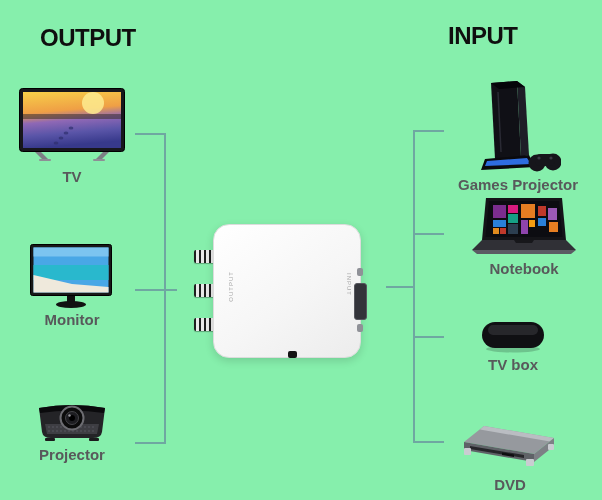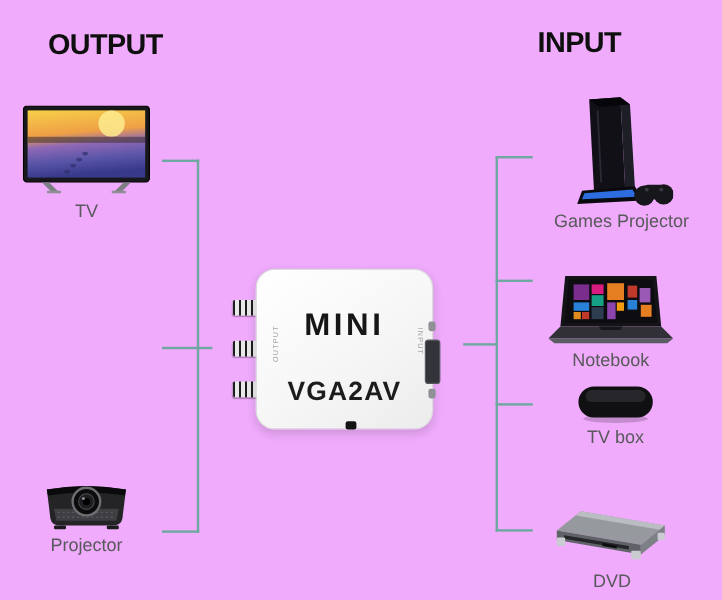--- a/index.html
+++ b/index.html
@@ -1,34 +1,34 @@
 <!DOCTYPE html>
 <html><head>
 <meta charset="utf-8">
 <style>
   html,body{margin:0;padding:0;background:#fff;}
   .canvas{
-    position:relative;width:602px;height:500px;background:#f0abfc;overflow:hidden;
+    position:relative;width:602px;height:500px;background:#86efac;overflow:hidden;
     font-family:"Liberation Sans",sans-serif;
   }
   .heading{
     position:absolute;font-size:24px;font-weight:bold;color:#0f0f0f;
     letter-spacing:-0.5px;
   }
   .heading.output{left:40px;top:24px;}
   .heading.input{left:448px;top:22px;}
 
   
   .line{position:absolute;background:#6FA7A1;}
   .hline{height:2px;}
   .vline{width:2px;}
 
   
   .device{position:absolute;display:flex;flex-direction:column;align-items:center;}
-  .device .lbl{font-size:15px;color:#58595B;margin-top:2px;white-space:nowrap;}
+  .device .lbl{font-size:15px;color:#58595B;margin-top:2px;white-space:nowrap;font-weight:bold;}
   .device svg{display:block;}
 
   
   .converter{
     position:absolute;left:213px;top:224px;width:146px;height:132px;
     background:linear-gradient(145deg,#ffffff 0%,#f6f6f6 55%,#ececec 100%);
     border:1px solid #dcdcdc;border-radius:16px;
     box-shadow:0 3px 8px rgba(0,0,0,.14);
   }
   .converter .brand{
@@ -102,20 +102,32 @@
       <ellipse cx="42" cy="50" rx="2.4" ry="1.6" fill="#2f2f6e" opacity="0.7"></ellipse>
       <ellipse cx="37" cy="55" rx="2.4" ry="1.6" fill="#2f2f6e" opacity="0.7"></ellipse>
       <polygon points="16,64 22,64 30,72 24,72" fill="#7d7f85"></polygon>
       <polygon points="90,64 84,64 76,72 82,72" fill="#7d7f85"></polygon>
       <rect x="20" y="71" width="12" height="2" rx="1" fill="#8d8f95"></rect>
       <rect x="74" y="71" width="12" height="2" rx="1" fill="#8d8f95"></rect>
     </svg>
     <div class="lbl">TV</div>
   </div>
 
+  <div class="device" style="left:26px;top:244px;width:92px;">
+    <svg width="84" height="65" viewBox="0 0 84 65">
+      <rect x="0.5" y="0.5" width="81" height="51" rx="2" fill="#181818" stroke="#000"></rect>
+      <rect x="3.5" y="3.5" width="75" height="45" fill="#49a7e6"></rect>
+      <rect x="3.5" y="3.5" width="75" height="9" fill="#7cc4f0"></rect>
+      <rect x="3.5" y="21" width="75" height="15" fill="#29b8cd"></rect>
+      <polygon points="3.5,31 42,40 78.5,43 78.5,48.5 3.5,48.5" fill="#efe9dc"></polygon>
+      <rect x="37" y="52" width="8" height="6" fill="#111"></rect>
+      <ellipse cx="41" cy="60.5" rx="15" ry="3.5" fill="#111"></ellipse>
+    </svg>
+    <div class="lbl">Monitor</div>
+  </div>
 
   <div class="device" style="left:32px;top:402px;width:80px;align-items:center;">
     <svg width="78" height="42" viewBox="0 0 78 42">
       <path d="M6,6 Q39,0 72,6 L69,30 Q68,36 60,36 H18 Q10,36 9,30 Z" fill="#242427"></path>
       <path d="M6,6 Q39,0 72,6 L71,11 Q39,6 7,11 Z" fill="#0a0a0c"></path>
       <path d="M12,22 H66 L64,32 H14 Z" fill="#3e3e43"></path>
       <line x1="15" y1="25" x2="63" y2="25" stroke="#575760" stroke-width="1" stroke-dasharray="2 2"></line>
       <line x1="15" y1="29" x2="62" y2="29" stroke="#575760" stroke-width="1" stroke-dasharray="2 2"></line>
       <circle cx="39" cy="16" r="11.5" fill="#0c0c0c" stroke="#6d6d72" stroke-width="2"></circle>
       <circle cx="39" cy="16" r="6.5" fill="#1d1d21" stroke="#454549" stroke-width="1"></circle>
@@ -137,21 +149,21 @@
       <polygon points="12,81 52,78 56,84 10,86" fill="#2e6de0"></polygon>
       <circle cx="62" cy="83" r="8.5" fill="#16161b"></circle>
       <circle cx="78" cy="82" r="8.5" fill="#16161b"></circle>
       <rect x="60" y="74" width="20" height="12" rx="5" fill="#16161b"></rect>
       <circle cx="64" cy="78" r="1.6" fill="#3a3a44"></circle>
       <circle cx="76" cy="78" r="1.6" fill="#3a3a44"></circle>
     </svg>
     <div class="lbl">Games Projector</div>
   </div>
 
-  <div class="device" style="left:453px;top:198px;width:112px;margin-top:32px;">
+  <div class="device" style="left:468px;top:198px;width:112px;">
     <svg width="104" height="60" viewBox="0 0 104 60">
       <polygon points="14,0 90,0 94,42 10,42" fill="#141418"></polygon>
       <polygon points="17,3 87,3 90.5,39 13.5,39" fill="#0c0c11"></polygon>
       <rect x="21" y="7" width="13" height="13" fill="#7b2d8e"></rect>
       <rect x="21" y="22" width="13" height="7" fill="#2980d9"></rect>
       <rect x="21" y="30" width="6" height="6" fill="#e08a1e"></rect>
       <rect x="28" y="30" width="6" height="6" fill="#c0392b"></rect>
       <rect x="36" y="7" width="10" height="8" fill="#d81b7f"></rect>
       <rect x="36" y="16" width="10" height="9" fill="#16a085"></rect>
       <rect x="36" y="26" width="10" height="10" fill="#2c3e50"></rect>
@@ -191,22 +203,20 @@
       <rect x="86" y="22" width="6" height="6" rx="1" fill="#c9ccd1"></rect>
     </svg>
     <div class="lbl">DVD</div>
   </div>
 
   <div class="rca r1"></div>
   <div class="rca r2"></div>
   <div class="rca r3"></div>
 
   <div class="converter">
-    <div class="brand">MINI</div>
-    <div class="model">VGA2AV</div>
     <div class="port-label left">OUTPUT</div>
     <div class="port-label right">INPUT</div>
   </div>
 
   <div class="vga-screw top"></div>
   <div class="vga-port"></div>
   <div class="vga-screw bottom"></div>
   <div class="bottom-nub"></div>
 
 </div>

